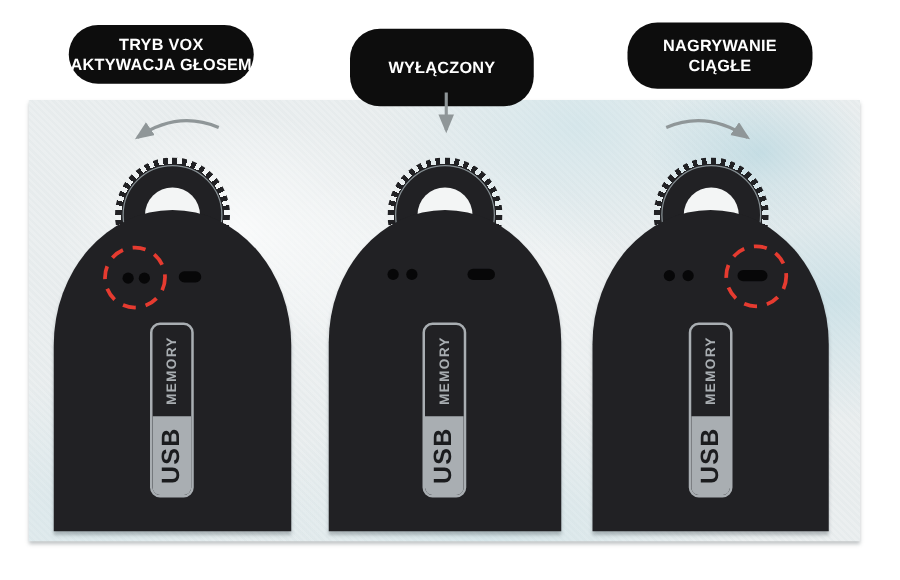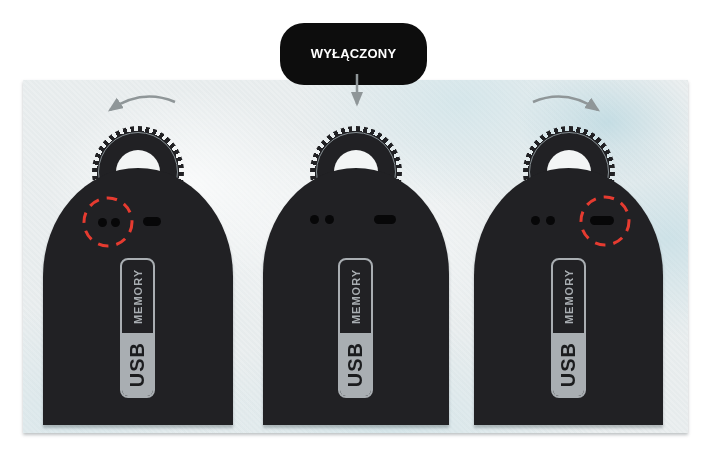--- a/index.html
+++ b/index.html
@@ -79,22 +79,30 @@
   }
   .arrow-svg { position:absolute; overflow:visible; }
 </style>
 </head>
 <body>
 
 <div class="stage">
 
   <div class="card"></div>
 
+  <div class="pill pill-1">
+    <span>TRYB VOX</span>
+    <span>AKTYWACJA GŁOSEM</span>
+  </div>
   <div class="pill pill-2">
     <span>WYŁĄCZONY</span>
+  </div>
+  <div class="pill pill-3">
+    <span>NAGRYWANIE</span>
+    <span>CIĄGŁE</span>
   </div>
 
   <div class="device dev-1">
     <svg class="arrow-svg" style="left:57px; top:18px;" width="80" height="32" viewBox="0 0 80 32">
       <defs>
         <marker id="ah1" orient="auto" markerWidth="7" markerHeight="6" refX="5" refY="2.5">
           <path d="M0,0 L6,2.5 L0,5 z" fill="#8f9698"></path>
         </marker>
       </defs>
       <path d="M 75,12 Q 42,-2 10,20" fill="none" stroke="#8f9698" stroke-width="2.5" marker-end="url(#ah1)"></path>

